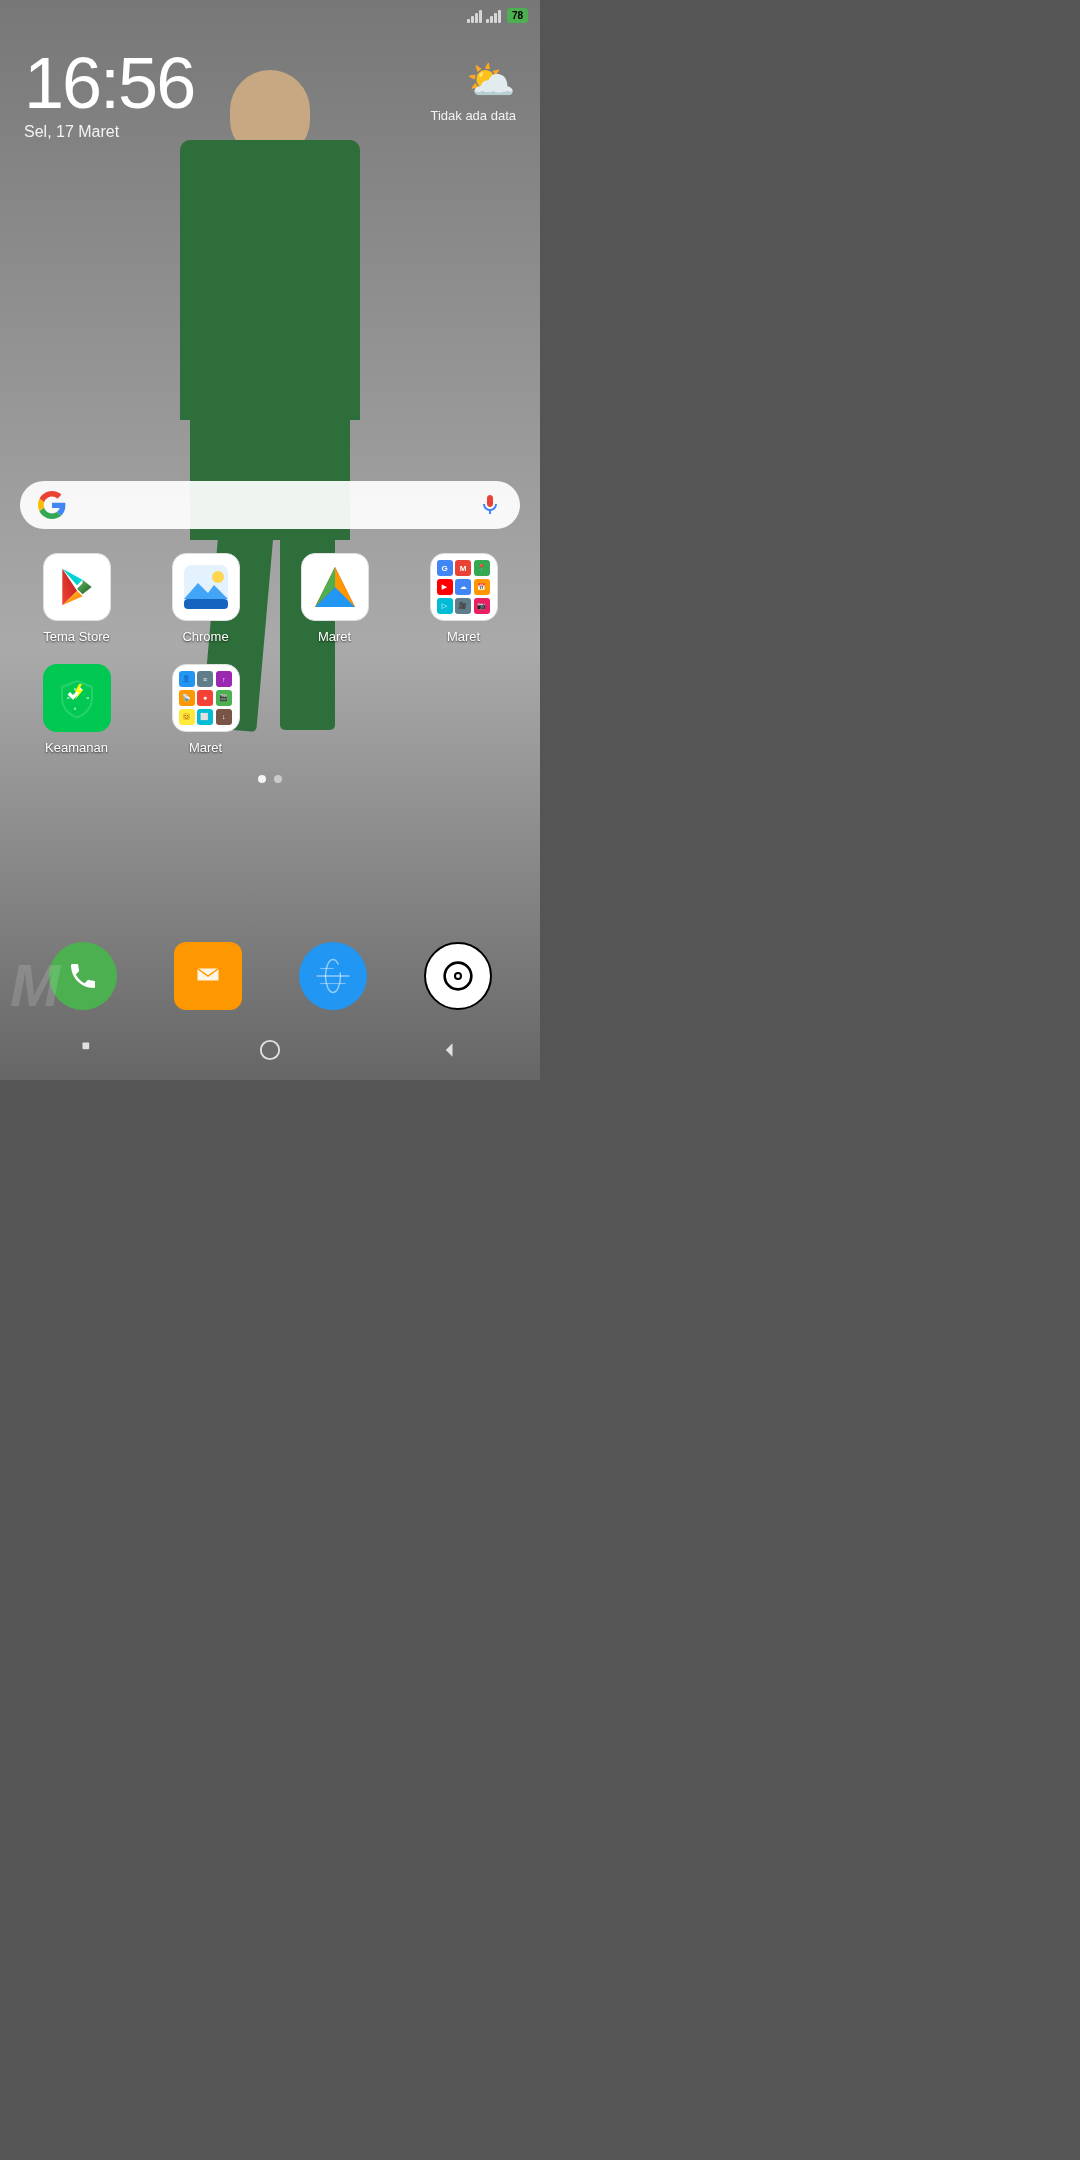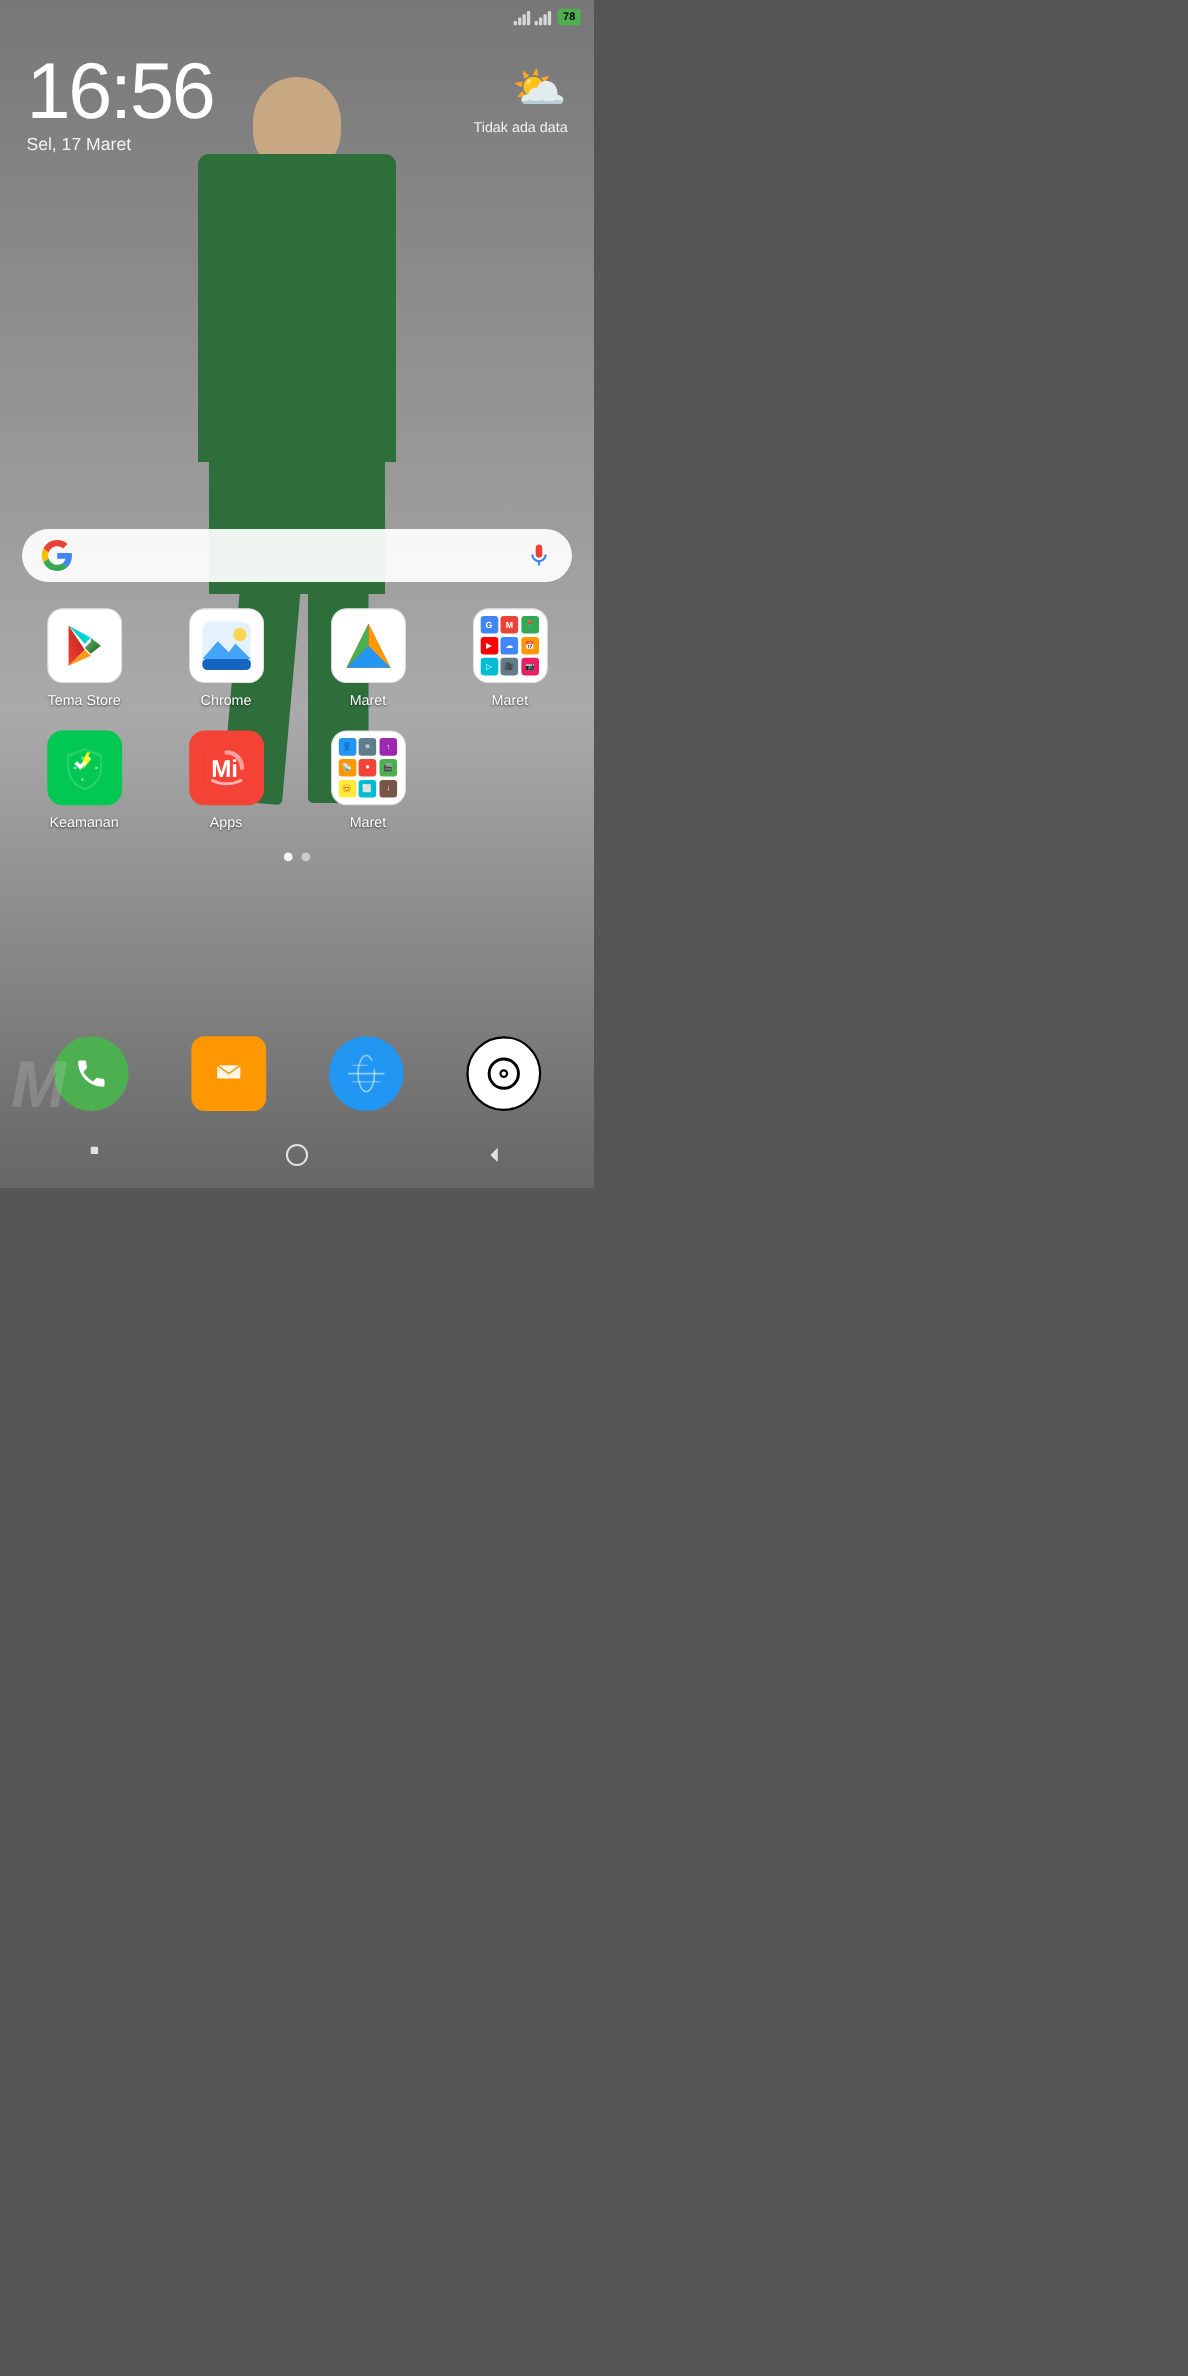--- a/index.html
+++ b/index.html
@@ -518,33 +518,20 @@
           <path d="M24 8L10 14v10c0 8.2 5.96 15.87 14 18.18C32.04 39.87 38 32.2 38 24V14L24 8z" fill="#00C853"></path>
           <path d="M20 22l-3-3-1.4 1.4 4.4 4.4 8.8-8.8-1.4-1.4L20 22z" fill="#fff" stroke="#fff" stroke-width="1.5"></path>
           <path d="M22 14v2.5M22 33.5V36M14 24h2.5M33.5 24H36" stroke="#fff" stroke-width="2" opacity="0.5"></path>
 
           <path d="M26 10l-4 8h4l-4 8 8-10h-4l3-6z" fill="#FFFF00"></path>
         </svg>
       </div>
       <div class="app-label">Keamanan</div>
     </div>
 
-    <div class="app-item">
-      <div class="app-icon icon-apps">
-        <svg width="48" height="48" viewBox="0 0 48 48">
-          <rect width="48" height="48" rx="10" fill="#FF5722"></rect>
-          <rect width="48" height="48" rx="10" fill="#F44336"></rect>
-          <path d="M24 8a2 2 0 000 4 12 12 0 0112 12 2 2 0 004 0A16 16 0 0024 8z" fill="#fff" opacity="0.5"></path>
-
-          <text x="10" y="32" font-size="22" fill="#fff" font-weight="bold" font-family="Arial">Mi</text>
-          <path d="M10 35 Q24 42 38 35" fill="none" stroke="#fff" stroke-width="2.5" opacity="0.6"></path>
-        </svg>
-      </div>
-      <div class="app-label">Apps</div>
-    </div>
 
     <div class="app-item">
       <div class="app-icon icon-tools" style="padding:6px; gap:2px; display:grid; grid-template-columns: repeat(3,1fr);">
         <div style="background:#2196F3;border-radius:3px;width:16px;height:16px;display:flex;align-items:center;justify-content:center;font-size:7px;color:#fff;">👤</div>
         <div style="background:#607D8B;border-radius:3px;width:16px;height:16px;display:flex;align-items:center;justify-content:center;font-size:7px;color:#fff;">≡</div>
         <div style="background:#9C27B0;border-radius:3px;width:16px;height:16px;display:flex;align-items:center;justify-content:center;font-size:7px;color:#fff;">↑</div>
         <div style="background:#FF9800;border-radius:3px;width:16px;height:16px;display:flex;align-items:center;justify-content:center;font-size:7px;color:#fff;">📡</div>
         <div style="background:#F44336;border-radius:3px;width:16px;height:16px;display:flex;align-items:center;justify-content:center;font-size:7px;color:#fff;">●</div>
         <div style="background:#4CAF50;border-radius:3px;width:16px;height:16px;display:flex;align-items:center;justify-content:center;font-size:7px;color:#fff;">🎬</div>
         <div style="background:#FFEB3B;border-radius:3px;width:16px;height:16px;display:flex;align-items:center;justify-content:center;font-size:7px;color:#333;">😊</div>

